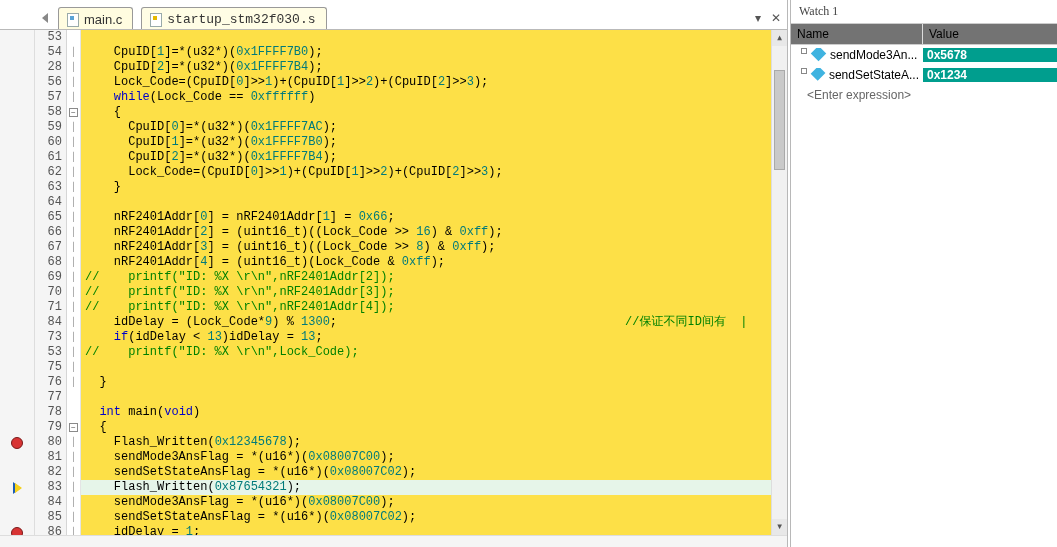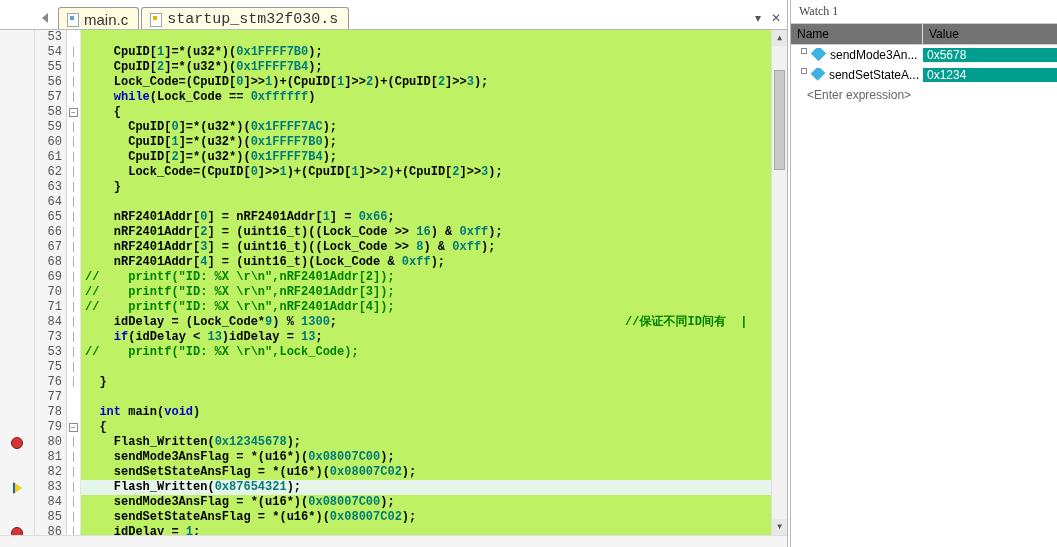--- a/index.html
+++ b/index.html
@@ -34,28 +34,28 @@
     left: 42px;
     bottom: 6px;
     width: 0; height: 0;
     border-top: 5px solid transparent;
     border-bottom: 5px solid transparent;
     border-right: 6px solid #888;
   }
   .tab {
     height: 22px;
     padding: 2px 10px 0 8px;
-    margin-right: 2px;
+    margin-right: 8px;
     background: #fffce0;
     border: 1px solid #999;
     border-bottom: none;
     border-radius: 3px 3px 0 0;
     display: flex;
     align-items: center;
-    font-size: 15px;
+    font-size: 13px;
     color: #333;
   }
   .tab.inactive { background: #fffde5; font-family: Liberation Mono, monospace; }
   .tab .file-icon {
     display: inline-block;
     width: 12px; height: 14px;
     background: #fff;
     border: 1px solid #9aa;
     margin-right: 5px;
     position: relative;
@@ -117,25 +117,24 @@
     display:flex; align-items:center; justify-content:center;
     color:#888; font-size:9px;
   }
   .fold-box {
     width:9px; height:9px; border:1px solid #8a8a8a; background:#fff;
     display:flex; align-items:center; justify-content:center;
     font-size:8px; line-height:8px; color:#555;
   }
   .code-col {
     flex: 1;
-    background:#bef264;
+    background:#fde047;
     white-space: pre;
     overflow-x: hidden;
     position: relative;
-    font-weight: bold;
   }
   .code-col .ln { height:15px; padding-left:4px; }
   .code-col .hl { background:#e6f5e9; }
   .kw  { color:#0000c8; }
   .num { color:#007a7a; }
   .cmt { color:#008000; }
   .ty  { color:#0000c8; }
   .zh  { color:#008000; }
   .vscroll {
     width:16px;
@@ -185,21 +184,21 @@
     align-items:center;
     font-size:12px;
   }
   .watch-row .c1 {
     width:132px; padding:0 4px;
     display:flex; align-items:flex-start;
     white-space:nowrap; overflow:hidden; text-overflow:ellipsis;
   }
   .watch-row .c2 {
     flex:1; padding:0 4px;
-    background:#009e8e; color:#fff;
+    background:#009e8e; color:#fff;font-weight:bold;
   }
   .watch-row .exp-icon {
     display:inline-block;
     width:6px; height:6px;
     border:1px solid #888;
     margin:0 4px 0 6px;
   }
   .watch-row .var-icon {
     width:11px; height:11px;
     background:#3fb3e0; transform:rotate(45deg);
@@ -275,21 +274,21 @@
         </div>
         <div class="mark"></div>
         <div class="mark"></div>
         <div class="mark">
           <span class="bp"></span>
         </div>
       </div>
     <div class="linenum-col" id="linenum-col">
         <div>53</div>
         <div>54</div>
-        <div>55</div>
+        <div>28</div>
         <div>56</div>
         <div>57</div>
         <div>58</div>
         <div>59</div>
         <div>60</div>
         <div>61</div>
         <div>62</div>
         <div>63</div>
         <div>64</div>
         <div>65</div>

